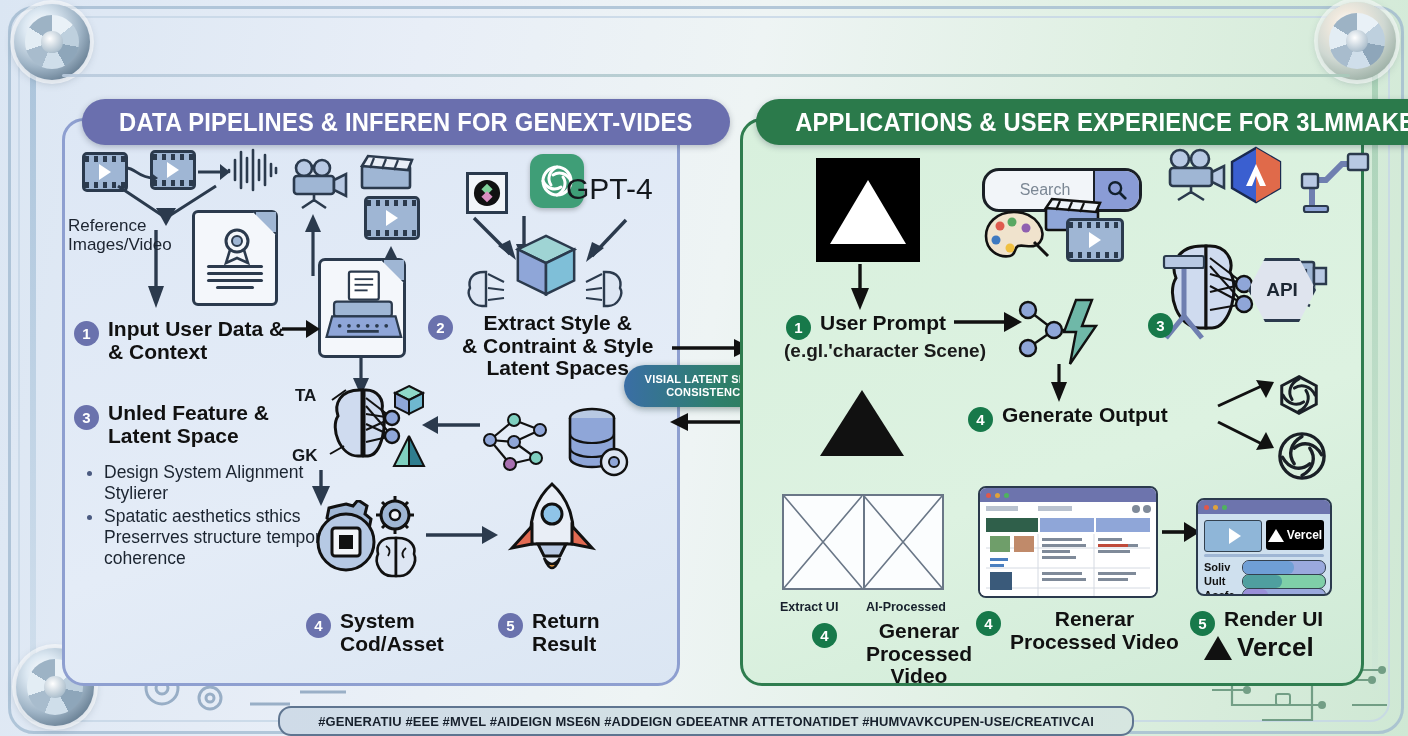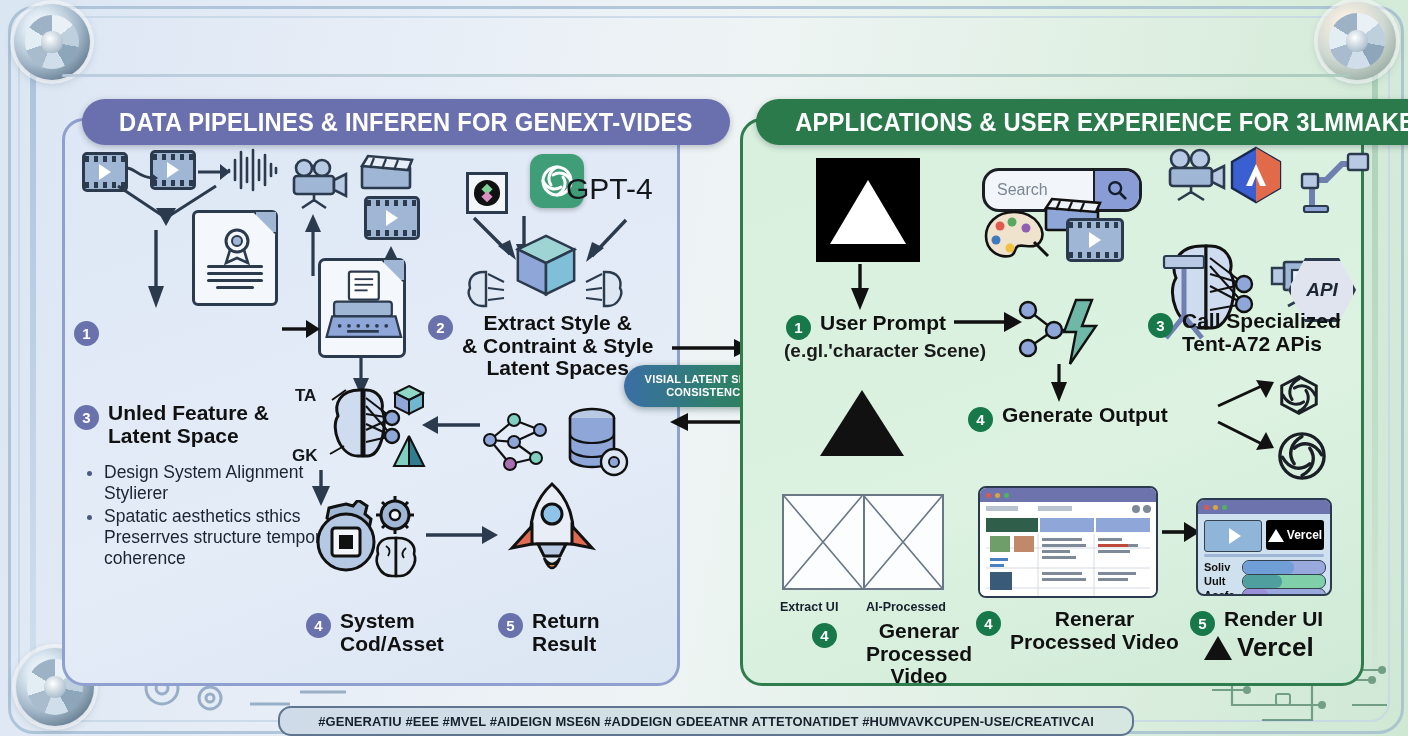--- a/index.html
+++ b/index.html
@@ -105,21 +105,21 @@
   .film::before{top:1px;} .film::after{bottom:1px;}
   .play-tri{width:0;height:0;border-left:12px solid #fff;border-top:8px solid transparent;border-bottom:8px solid transparent;}
   .doc{width:66px;height:84px;background:#f4f7fb;border:3px solid #2b3a4d;border-radius:6px;box-sizing:border-box;}
   .doc .fold{position:absolute;right:-1px;top:-1px;width:20px;height:20px;background:#9fb6d4;
     clip-path:polygon(0 0,100% 0,100% 100%);border-left:3px solid #2b3a4d;border-bottom:3px solid #2b3a4d;}
   .line{height:3px;background:#2b3a4d;border-radius:2px;margin:4px auto;}
   .gpt-box{width:54px;height:54px;border-radius:13px;background:#3f9e77;
     display:flex;align-items:center;justify-content:center;box-shadow:0 2px 5px rgba(0,0,0,.25);}
   .cube{width:68px;height:68px;}
   .search-bar{position:absolute;left:982px;top:168px;width:160px;height:44px;border-radius:17px;
-    border:3px solid #1a1f26;background:#f2f5f9;box-sizing:border-box;display:flex;align-items:center;}
+    border:3px solid #1a1f26;background:#f2f5f9;box-sizing:border-box;display:flex;align-items:center;text-align:center;}
   .search-bar .ph{flex:1;padding-left:12px;font-size:16px;color:#7b8794;
     font-family:"Liberation Sans",sans-serif;}
   .search-btn{width:44px;height:100%;border-radius:0 14px 14px 0;background:#8a9cd6;
     display:flex;align-items:center;justify-content:center;border-left:2px solid #1a1f26;}
 
   
   .blk{position:absolute;background:#000;}
   .tri-w{width:0;height:0;border-left:38px solid transparent;border-right:38px solid transparent;border-bottom:64px solid #fff;}
   .tri-b{width:0;height:0;border-left:42px solid transparent;border-right:42px solid transparent;border-bottom:66px solid #111;}
 
@@ -248,20 +248,24 @@
 
   <svg class="ic" style="left:112px;top:182px;width:110px;height:46px" viewBox="0 0 110 46">
     <path d="M6 4 L54 36 L104 4" stroke="#2b3a4d" stroke-width="3" fill="none"></path>
     <path d="M44 26 l10 18 10 -18z" fill="#2b3a4d"></path>
   </svg>
   <svg class="ic" style="left:146px;top:228px;width:20px;height:84px" viewBox="0 0 20 84">
     <path d="M10 2 V62" stroke="#2b3a4d" stroke-width="3.4"></path>
       <path d="M2 58 l8 22 8 -22z" fill="#2b3a4d"></path>
   </svg>
 
+  <div class="plain" style="left:68px;top:216px;width:120px;">
+    <span>Reference</span><br>
+    <span>Images/Video</span>
+  </div>
 
   <div class="ic" style="left:192px;top:210px;width:86px;height:96px;">
     <div class="doc" style="position:absolute;left:0;top:0;width:86px;height:96px;">
       <div class="fold"></div>
       <svg style="position:absolute;left:22px;top:12px;width:40px;height:40px" viewBox="0 0 40 40">
         <circle cx="20" cy="16" r="11" fill="none" stroke="#2b3a4d" stroke-width="3"></circle>
         <circle cx="20" cy="16" r="5" fill="#9fb6d4" stroke="#2b3a4d" stroke-width="2"></circle>
         <path d="M13 25 l-4 13 11 -5 11 5 -4 -13" fill="none" stroke="#2b3a4d" stroke-width="2.6"></path>
       </svg>
       <div class="line" style="width:56px;margin-top:52px;"></div>
@@ -372,20 +376,22 @@
         <circle cx="50" cy="68" r="2"></circle>
           <circle cx="60" cy="68" r="2"></circle>
           <circle cx="70" cy="68" r="2"></circle>
         </g>
       <path d="M28 74 h34" stroke="#2b3a4d" stroke-width="3"></path>
     </svg>
   </div>
 
   <div class="step" style="left:74px;top:318px;width:230px;">
     <div class="badge blue">1</div>
+    <div class="step-txt"><span>Input User Data &amp;</span><br>
+      <span>&amp; Context</span></div>
   </div>
   <svg class="ic" style="left:280px;top:318px;width:42px;height:22px" viewBox="0 0 42 22">
     <path d="M2 11 H28" stroke="#111" stroke-width="3.4"></path>
       <path d="M26 2 l14 9 -14 9z" fill="#111"></path>
   </svg>
 
   <div class="step" style="left:428px;top:312px;width:230px;">
     <div class="badge blue">2</div>
     <div class="step-txt" style="text-align:center;">
       <span>Extract Style &amp;</span><br>
@@ -621,21 +627,21 @@
     <path d="M28 10 V66" stroke="#6f7fb0" stroke-width="5"></path>
     <path d="M28 66 L10 88 M28 66 L46 88" stroke="#6f7fb0" stroke-width="5"></path>
     <rect x="8" y="6" width="40" height="12" rx="2" fill="#b8c9e3" stroke="#2b3a4d" stroke-width="2.2"></rect>
   </svg>
   <svg class="ic" style="left:1268px;top:252px;width:62px;height:56px" viewBox="0 0 62 56">
     <rect x="16" y="10" width="30" height="28" rx="2" fill="#9fb6d4" stroke="#2b3a4d" stroke-width="2.6"></rect>
     <rect x="24" y="18" width="14" height="12" fill="#eef3f9" stroke="#2b3a4d" stroke-width="2.2"></rect>
     <path d="M4 16 h12 v16 H4z M46 16 h12 v16 H46z" fill="#b8c9e3" stroke="#2b3a4d" stroke-width="2.4"></path>
     <path d="M31 38 v10 M20 54 l11 -6 11 6" stroke="#2b3a4d" stroke-width="2.6" fill="none"></path>
   </svg>
-  <div class="api-hex" style="left:1288px;top:258px;font-style:italic;">
+  <div class="api-hex" style="left:1248px;top:258px;">
     <span>API</span>
   </div>
 
   <div class="step" style="left:786px;top:312px;width:190px;">
     <div class="badge green">1</div>
     <div class="step-txt">User Prompt</div>
   </div>
   <div class="step-sub" style="position:absolute;left:784px;top:340px;font-weight:bold;">(e.gl.'character Scene)</div>
 
   <svg class="ic" style="left:952px;top:310px;width:72px;height:24px" viewBox="0 0 72 24">
@@ -653,22 +659,20 @@
     <circle cx="40" cy="34" r="8" fill="#8fa6d8" stroke="#111" stroke-width="2.4"></circle>
     <path d="M62 4 L50 36 h12 L56 68 L82 30 H68 L78 4z" fill="#6fb8a8" stroke="#111" stroke-width="2.4"></path>
   </svg>
   <svg class="ic" style="left:1048px;top:364px;width:22px;height:40px" viewBox="0 0 22 40">
     <path d="M11 0 V22" stroke="#111" stroke-width="3.2"></path>
       <path d="M3 18 l8 20 8 -20z" fill="#111"></path>
   </svg>
 
   <div class="step" style="left:1148px;top:310px;width:200px;">
     <div class="badge green">3</div>
-    <div class="step-txt"><span>Call Specialized</span><br>
-      <span>Tent-A72 APis</span></div>
   </div>
 
   <div class="tri-b" style="position:absolute;left:820px;top:390px;"></div>
 
   <div class="step" style="left:968px;top:404px;width:230px;">
     <div class="badge green">4</div>
     <div class="step-txt">Generate Output</div>
   </div>
 
   <svg class="ic" style="left:1276px;top:372px;width:46px;height:46px" viewBox="0 0 40 40">

